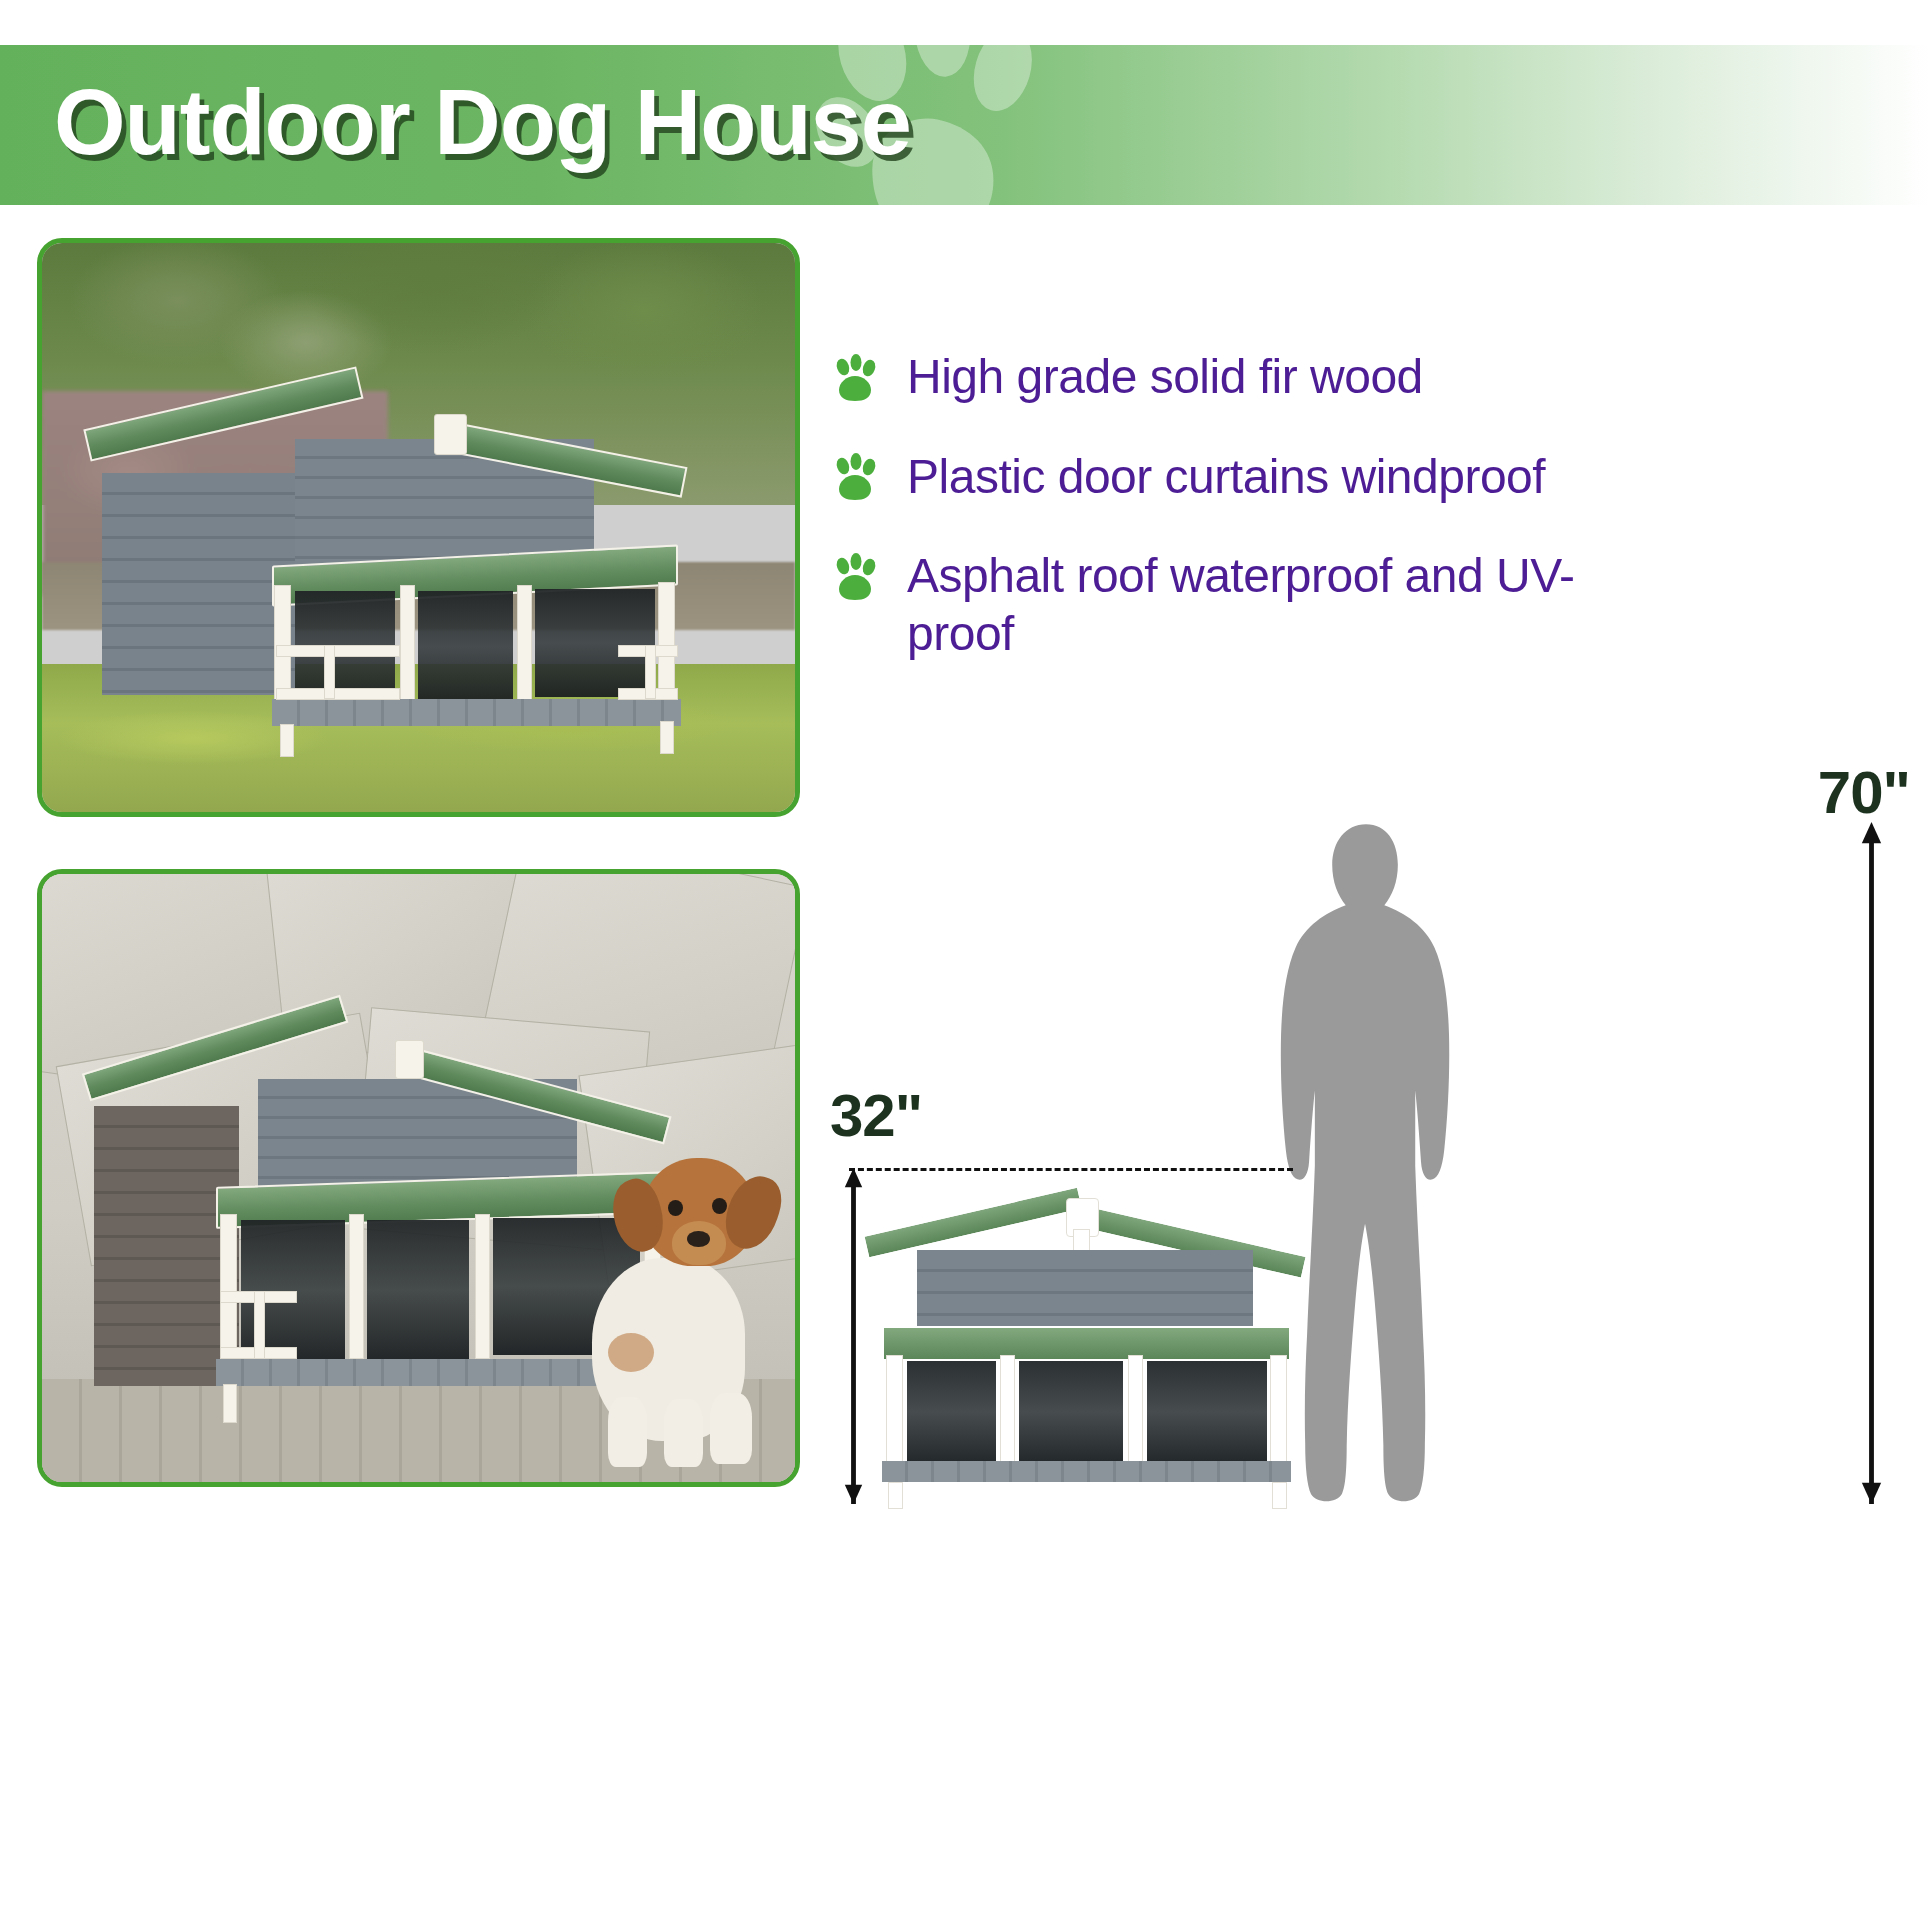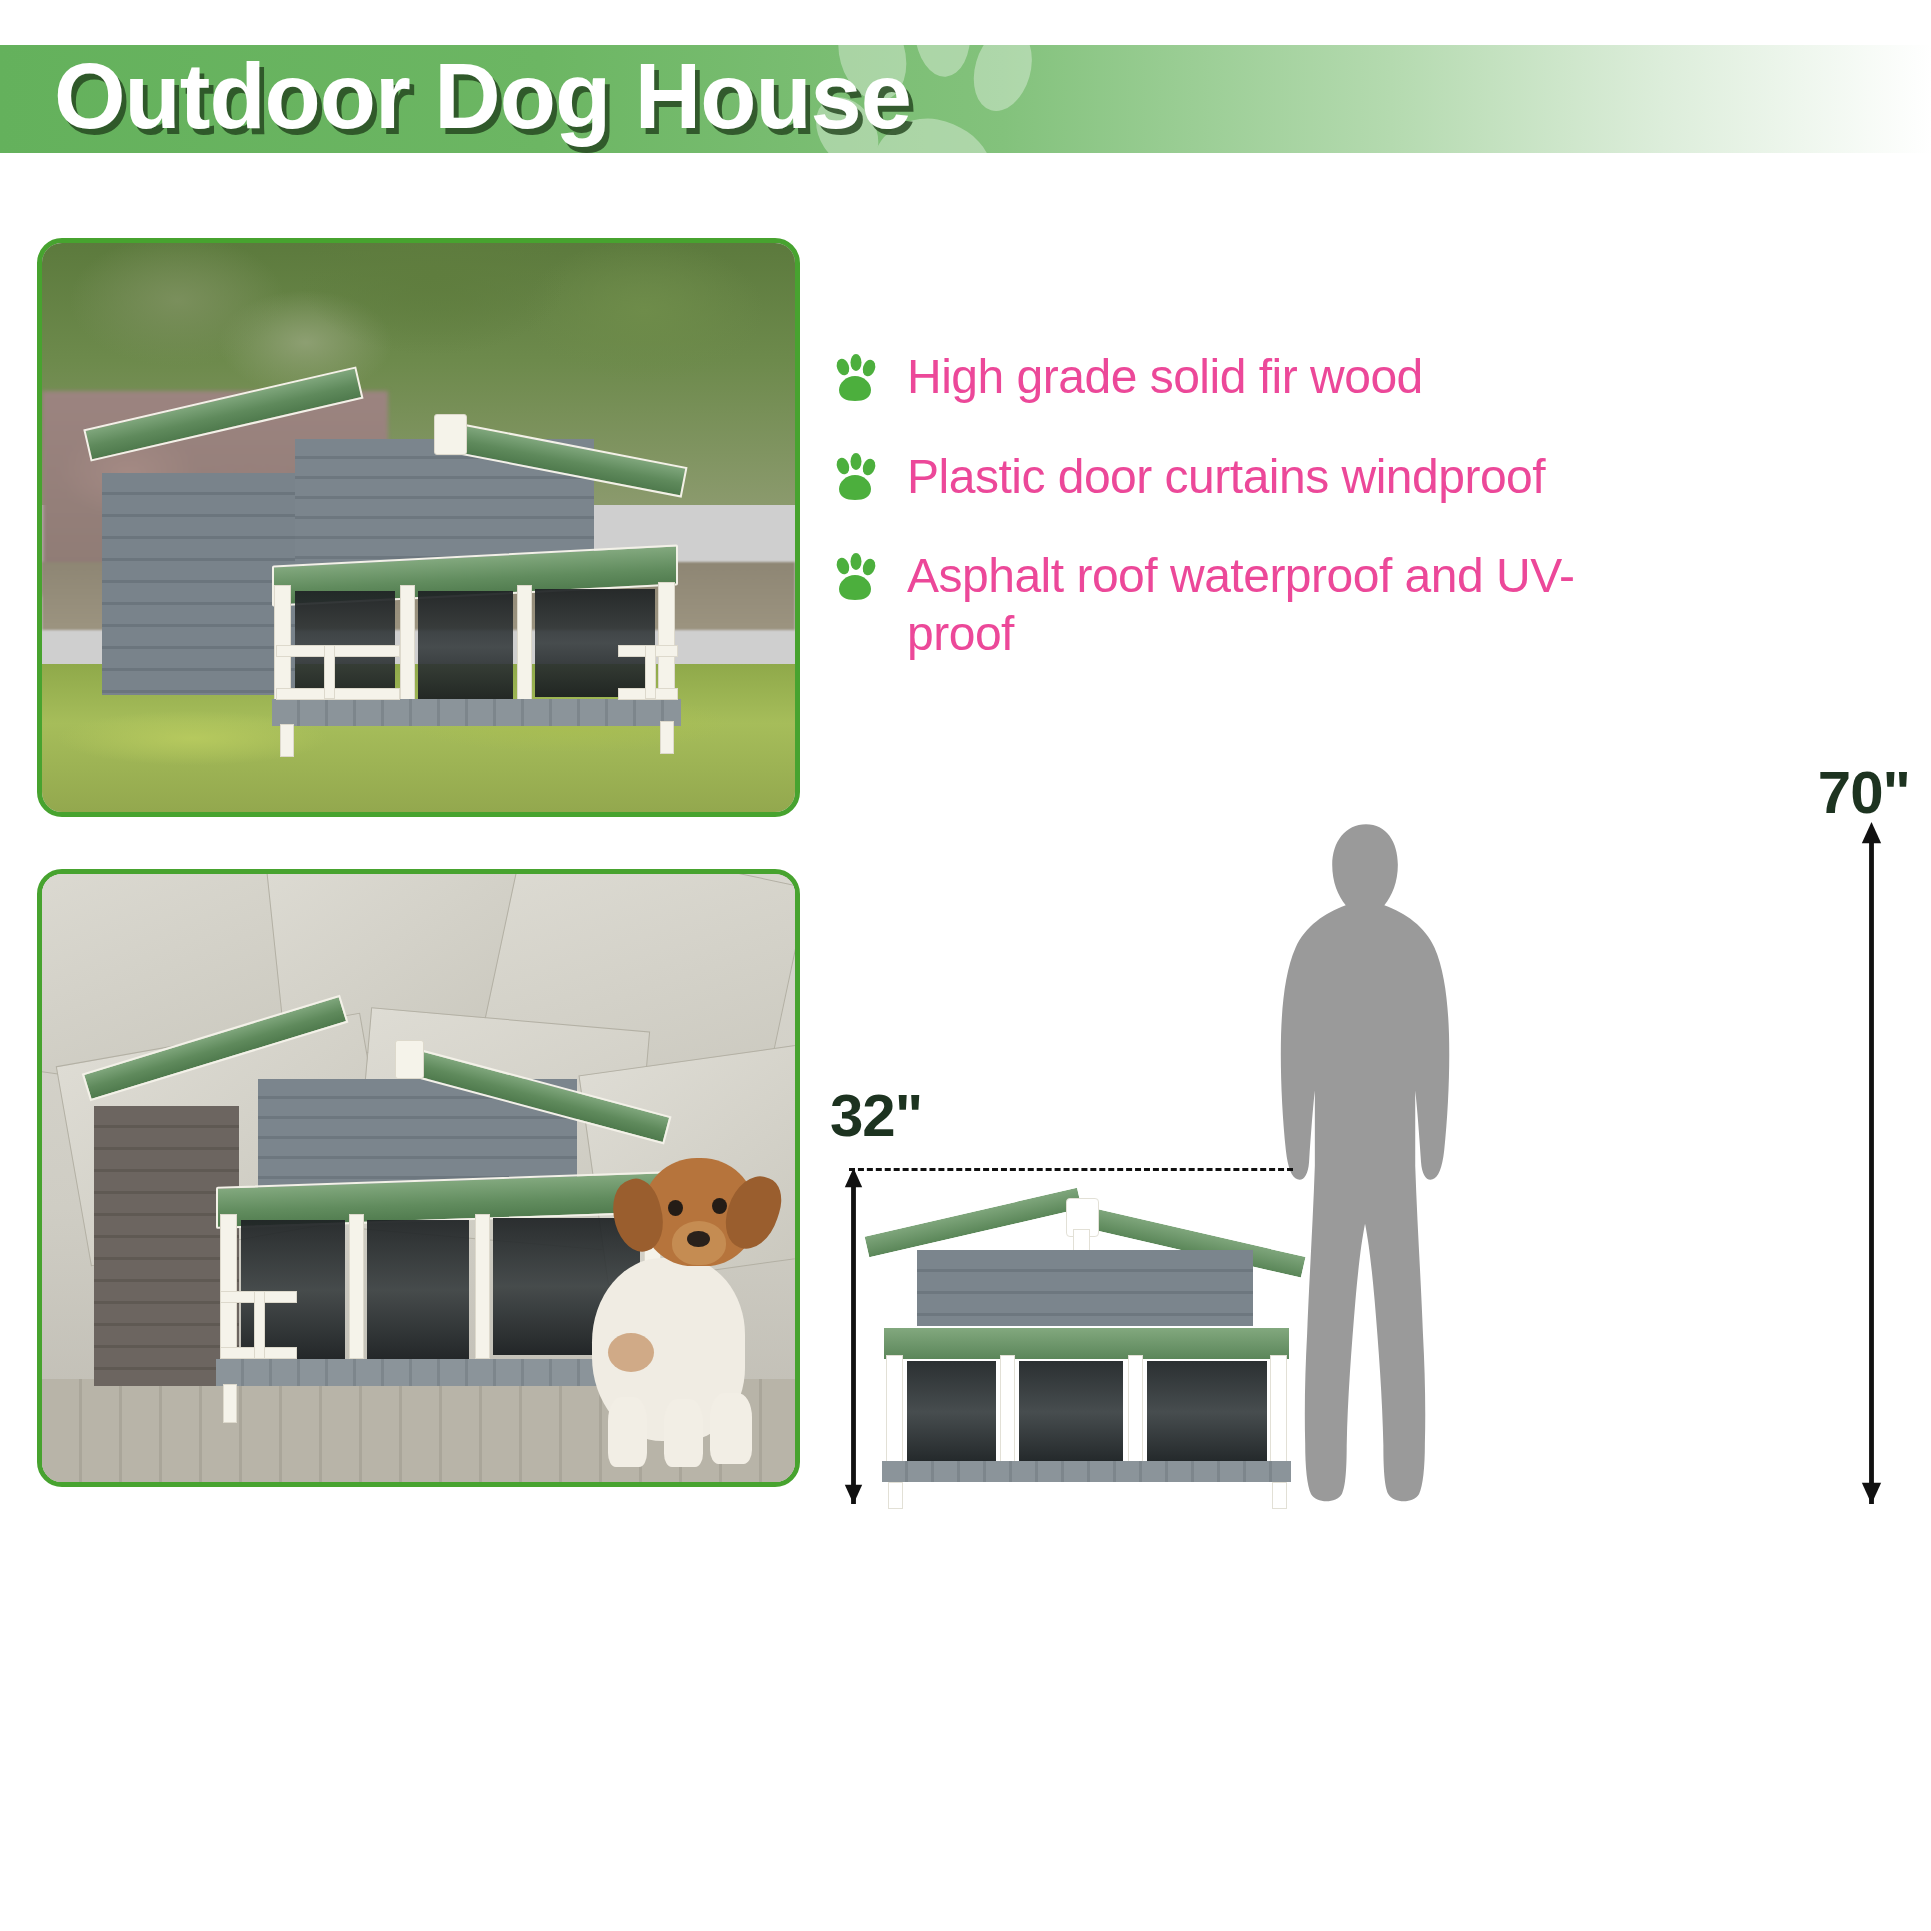--- a/index.html
+++ b/index.html
@@ -8,21 +8,21 @@
     font-family:"Liberation Sans", sans-serif;
     background:#ffffff;
     position:relative;
     overflow:hidden;
   }
 
   
   .banner {
     position:absolute;
     left:0; top:45px;
-    width:1931px; height:108px;
+    width:1931px; height:160px;
     background:linear-gradient(to right,
         #64b15c 0%, #6cb663 28%, #83c27c 52%, #b4daaf 72%, #dcedda 86%, #ffffff 100%);
     overflow:hidden;
   }
   .banner-title {
     position:absolute;
     left:54px; top:50%;
     transform:translateY(-52%);
     font-size:92px;
     font-weight:bold;
@@ -156,21 +156,21 @@
   }
   .paw-bullet {
     flex:0 0 auto;
     width:50px; height:50px;
     margin-right:27px;
     margin-top:5.8px;
   }
   .feature-text {
     font-size:48px;
     line-height:1.20;
-    color:#ec4899;
+    color:#4c1d95;
     font-weight:500;
     letter-spacing:-0.5px;
   }
 
   
   .scale-area { position:absolute; left:830px; top:743px; width:1101px; height:1188px; }
 
   .label-70 {
     position:absolute;
     right:21px; top:14.5px;

